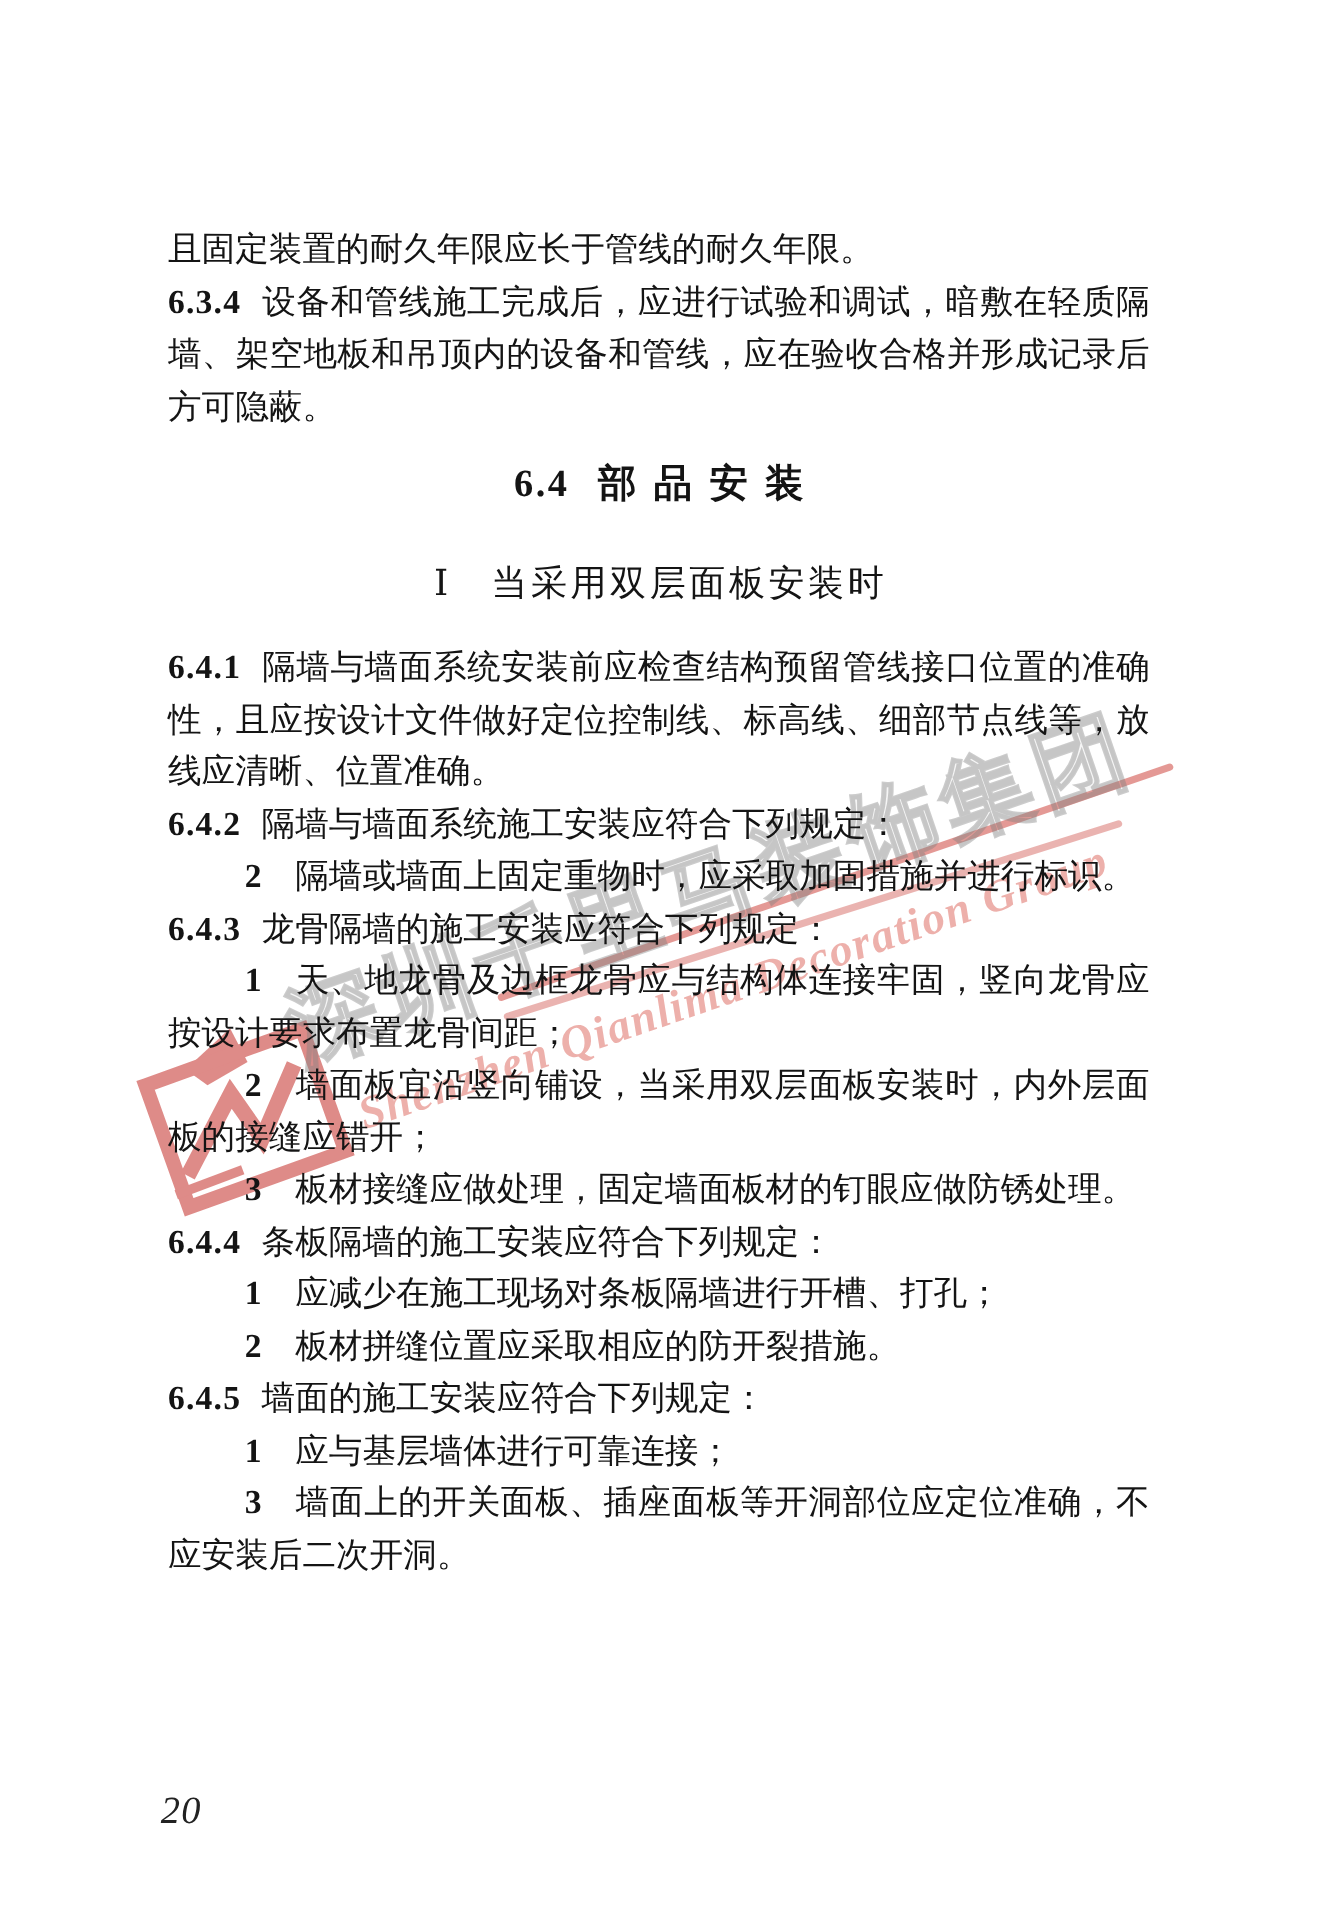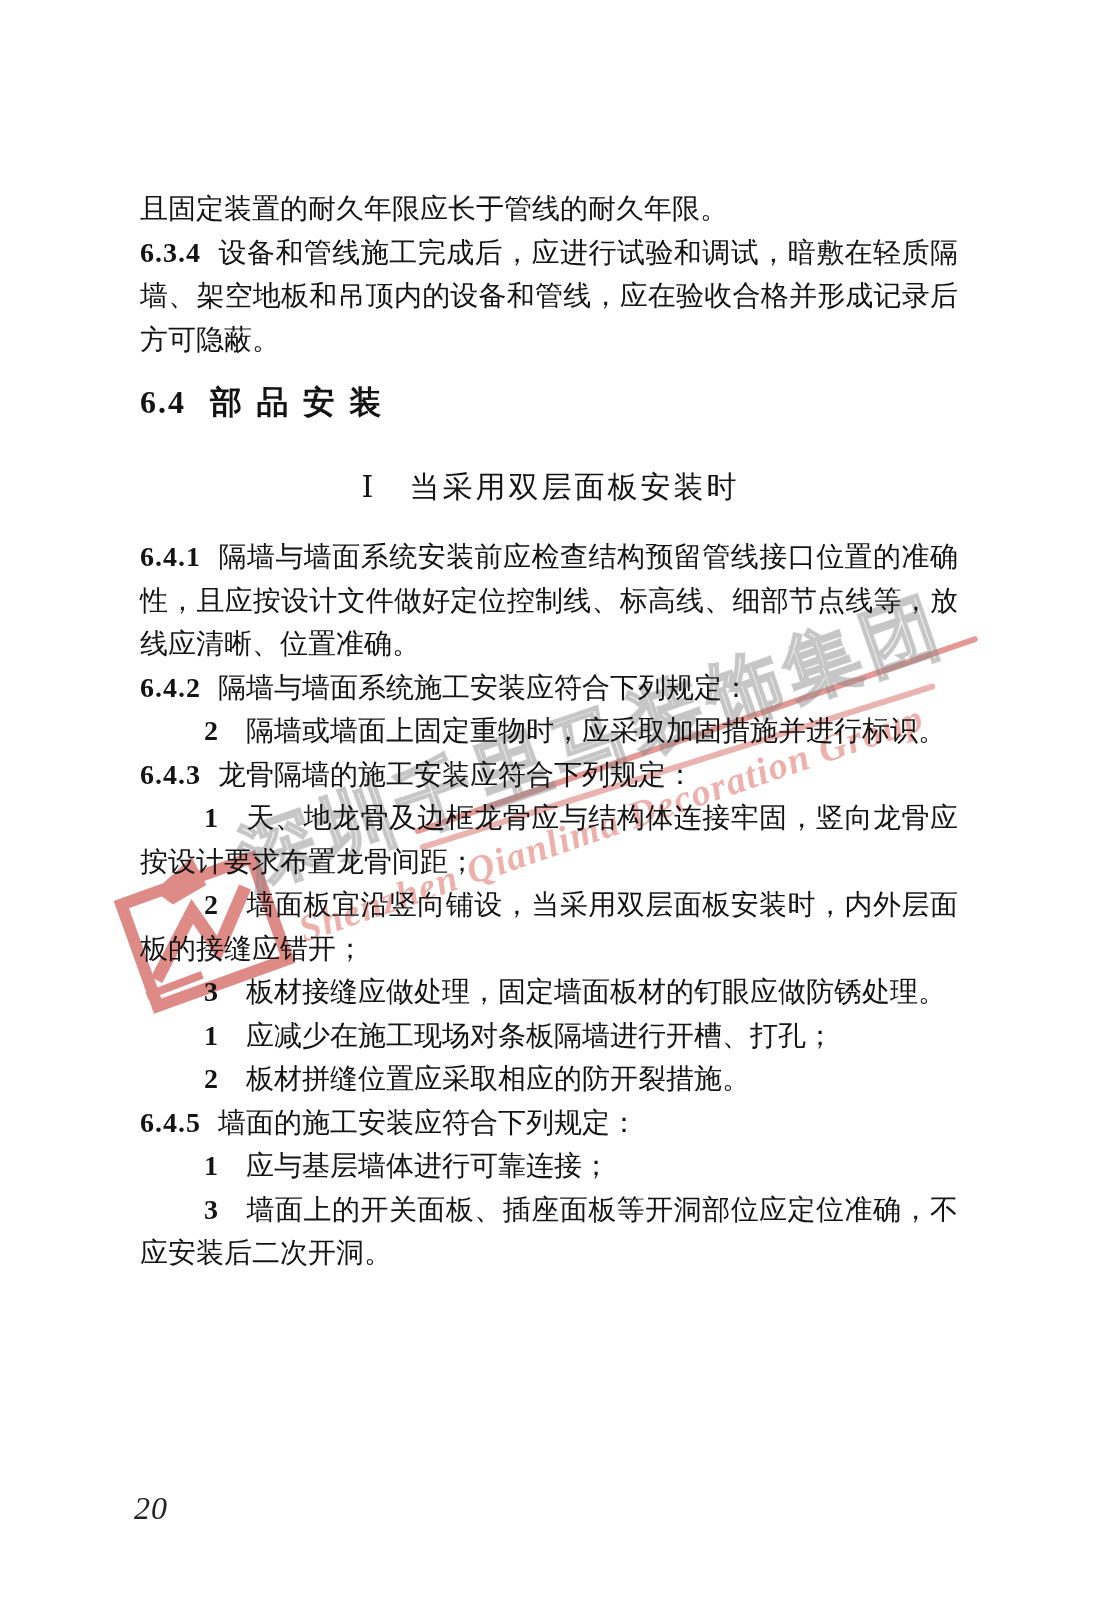--- a/index.html
+++ b/index.html
@@ -28,21 +28,21 @@
   .wm-stripe{position:absolute;height:6px;background:rgba(205,70,62,0.55);border-radius:3px;}
   .wm-stripe.s1{left:415px;top:829px;width:595px;transform:rotate(-19deg);transform-origin:0 50%;}
   .wm-stripe.s2{left:420px;top:845px;width:540px;transform:rotate(-17.5deg);transform-origin:0 50%;opacity:.75;}
   .wm-logo{position:absolute;left:100px;top:855px;transform:rotate(-9deg);opacity:.62;}
   
   .content{position:absolute;left:140px;top:187px;width:818px;z-index:2;}
   .para{margin:0;font-size:28px;line-height:43.5px;text-align:justify;}
   .num{font-weight:700;margin-right:17px;letter-spacing:1px;white-space:nowrap;}
   .item{text-indent:64px;}
   .item .num{margin-right:27px;}
-  h2.section{margin:12px 0 0;font-size:32px;line-height:58px;font-weight:700;}
+  h2.section{margin:12px 0 0;font-size:32px;line-height:58px;text-align:center;font-weight:700;}
   .h-num{margin-right:24px;letter-spacing:2px;}
   .h-title{letter-spacing:0.45em;margin-right:-0.45em;}
   h3.sub{margin:32px 0 0;font-size:30px;line-height:48px;text-align:center;font-weight:400;}
   .h-roman{margin-right:36px;}
   .h-subtitle{letter-spacing:0.10em;margin-right:-0.10em;}
   .content > :nth-child(5){margin-top:24px;} 
   .pageno{
     position:absolute;left:134px;top:1490px;z-index:2;
     font-size:32px;font-style:italic;letter-spacing:1px;color:#222;
   }
@@ -70,20 +70,21 @@
       <p class="para"><span class="num">6.3.4</span><span>设备和管线施工完成后，应进行试验和调试，暗敷在轻质隔墙、架空地板和吊顶内的设备和管线，应在验收合格并形成记录后方可隐蔽。</span></p>
       <h2 class="section"><span class="h-num">6.4</span><span class="h-title">部品安装</span></h2>
       <h3 class="sub"><span class="h-roman">Ⅰ</span><span class="h-subtitle">当采用双层面板安装时</span></h3>
       <p class="para"><span class="num">6.4.1</span><span>隔墙与墙面系统安装前应检查结构预留管线接口位置的准确性，且应按设计文件做好定位控制线、标高线、细部节点线等，放线应清晰、位置准确。</span></p>
       <p class="para"><span class="num">6.4.2</span><span>隔墙与墙面系统施工安装应符合下列规定：</span></p>
       <p class="para item"><span class="num">2</span><span>隔墙或墙面上固定重物时，应采取加固措施并进行标识。</span></p>
       <p class="para"><span class="num">6.4.3</span><span>龙骨隔墙的施工安装应符合下列规定：</span></p>
       <p class="para item"><span class="num">1</span><span>天、地龙骨及边框龙骨应与结构体连接牢固，竖向龙骨应按设计要求布置龙骨间距；</span></p>
       <p class="para item"><span class="num">2</span><span>墙面板宜沿竖向铺设，当采用双层面板安装时，内外层面板的接缝应错开；</span></p>
       <p class="para item"><span class="num">3</span><span>板材接缝应做处理，固定墙面板材的钉眼应做防锈处理。</span></p>
+      <p class="para"><span class="num">6.4.4</span><span>条板隔墙的施工安装应符合下列规定：</span></p>
       <p class="para item"><span class="num">1</span><span>应减少在施工现场对条板隔墙进行开槽、打孔；</span></p>
       <p class="para item"><span class="num">2</span><span>板材拼缝位置应采取相应的防开裂措施。</span></p>
       <p class="para"><span class="num">6.4.5</span><span>墙面的施工安装应符合下列规定：</span></p>
       <p class="para item"><span class="num">1</span><span>应与基层墙体进行可靠连接；</span></p>
       <p class="para item"><span class="num">3</span><span>墙面上的开关面板、插座面板等开洞部位应定位准确，不应安装后二次开洞。</span></p>
     </main>
 
   <div class="pageno">20</div>
 </div>
 

